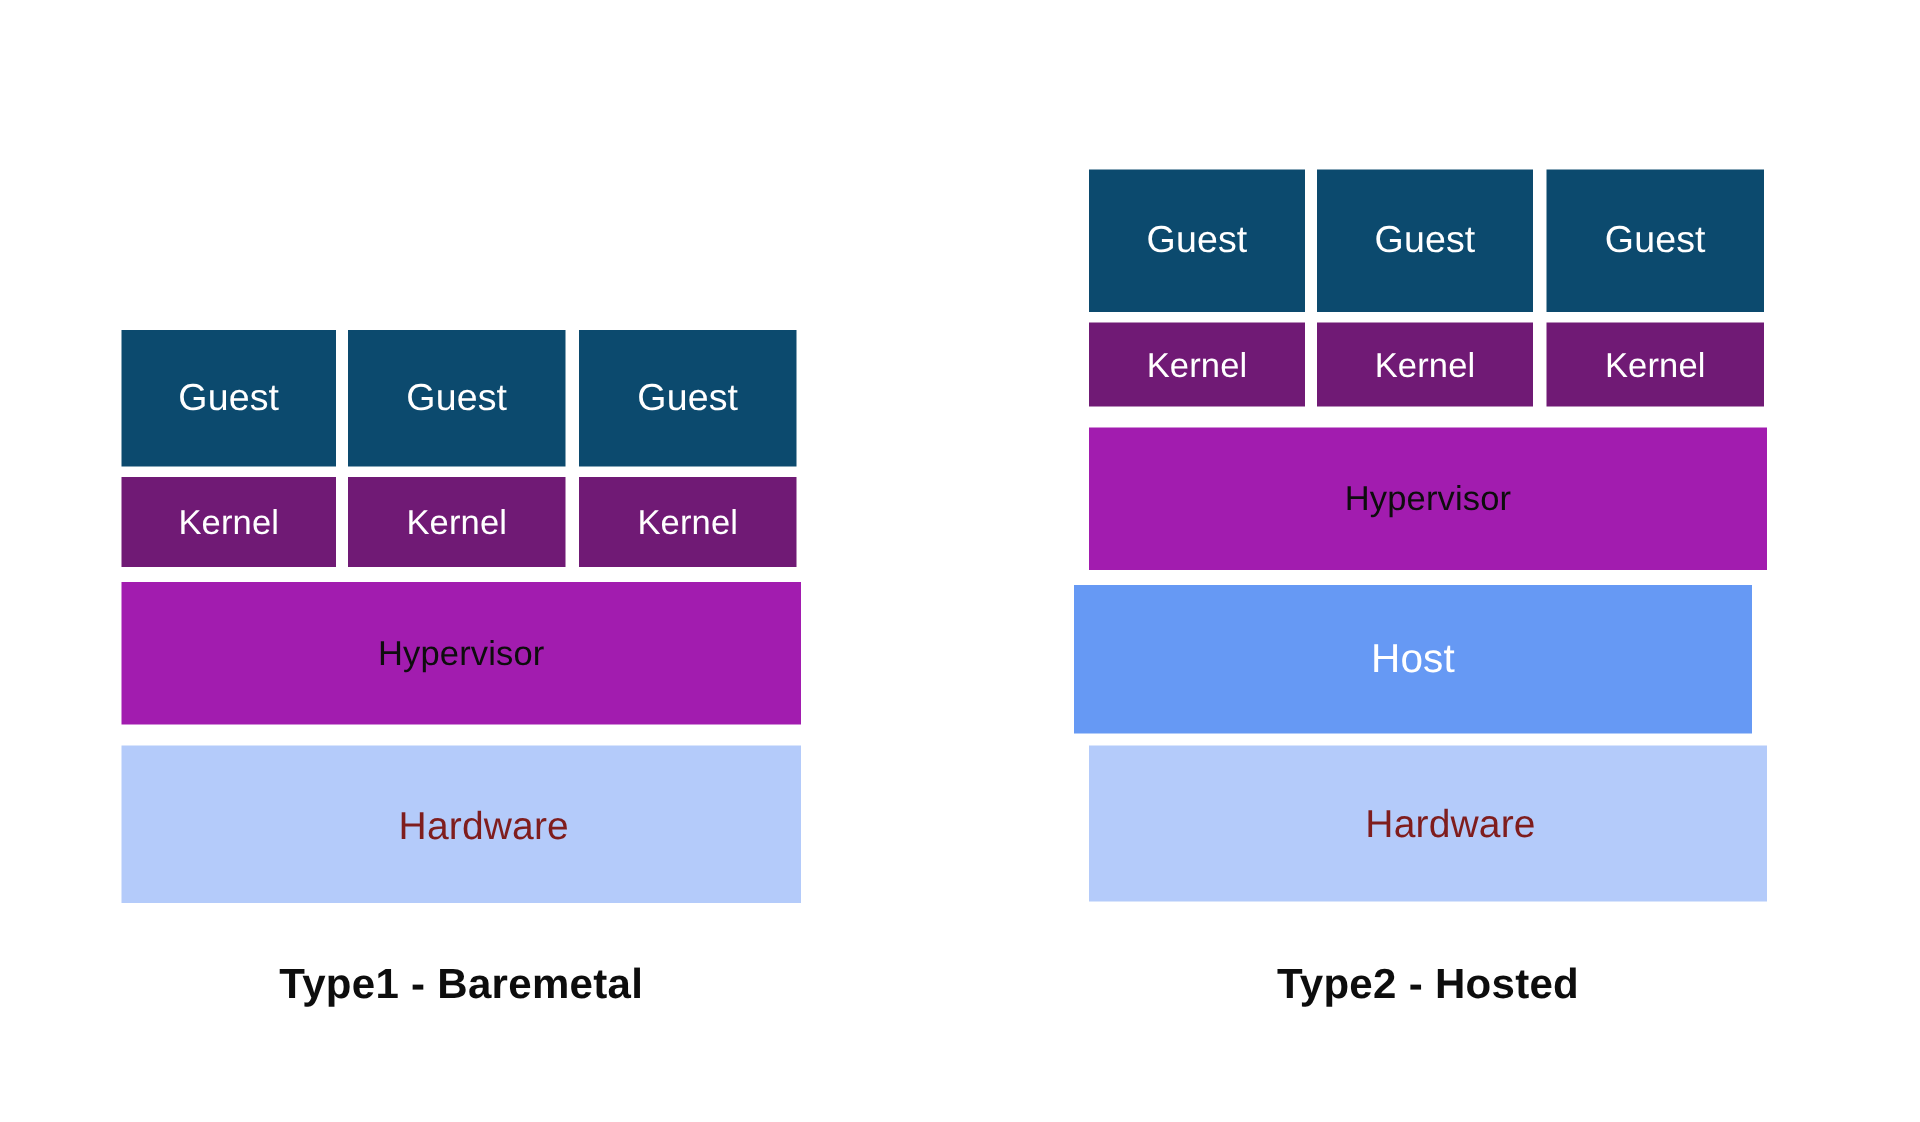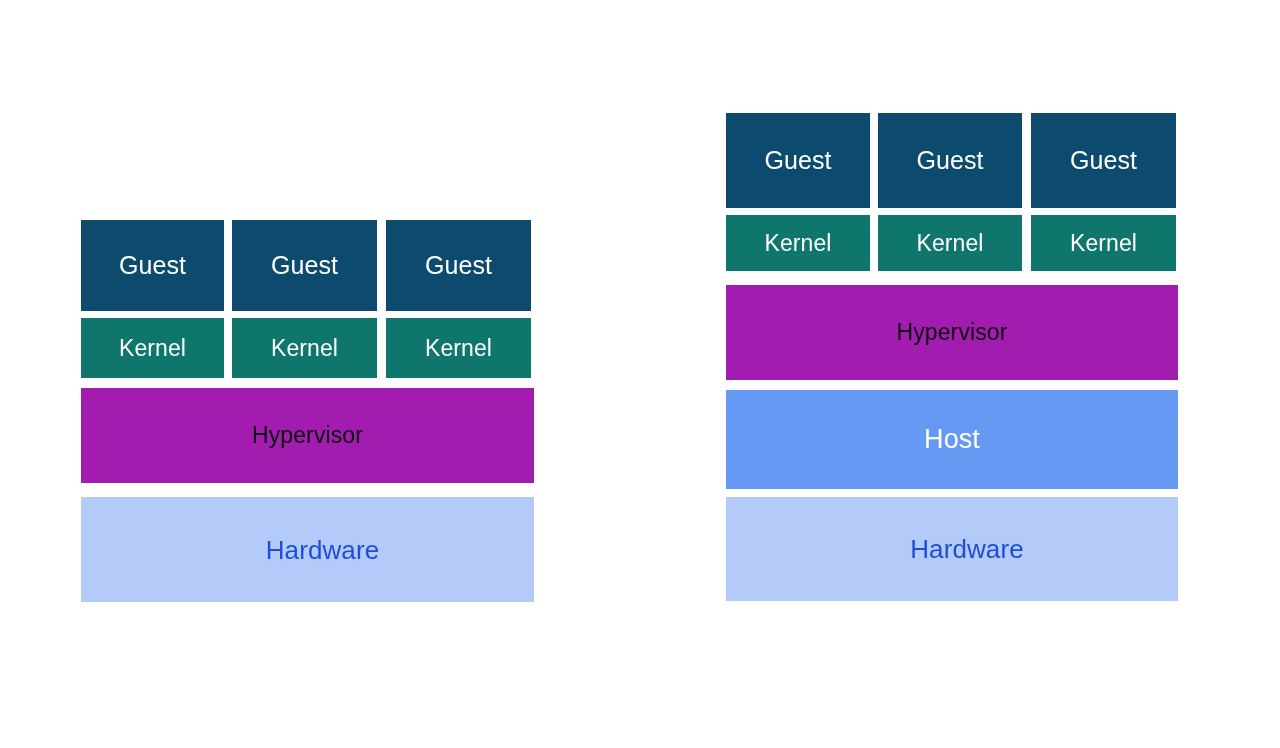--- a/index.html
+++ b/index.html
@@ -38,21 +38,21 @@
   }
 
   .box-guest {
     background: #0c4a6e;
     color: #ffffff;
     font-size: 25px;
     font-weight: 400;
   }
 
   .box-kernel {
-    background: #0f766e;
+    background: #701a75;
     color: #ffffff;
     font-size: 23px;
     font-weight: 400;
   }
 
   .box-hypervisor {
     background: #a21caf;
     color: #0d0d0d;
     font-size: 23px;
     font-weight: 400;
@@ -60,21 +60,21 @@
 
   .box-host {
     background: #6699f4;
     color: #ffffff;
     font-size: 27px;
     font-weight: 400;
   }
 
   .box-hardware {
     background: #b4cbfa;
-    color: #1d4ed8;
+    color: #7f1d1d;
     font-size: 26px;
     font-weight: 400;
     padding-left: 30px;
   }
 
   .caption {
     position: absolute;
     text-align: center;
     font-size: 28px;
     font-weight: 600;
@@ -105,21 +105,21 @@
 
   #t2-guest-0  { left: 86px;  top: 113px; width: 144px; height: 95px; }
   #t2-guest-1  { left: 238px; top: 113px; width: 144px; height: 95px; }
   #t2-guest-2  { left: 391px; top: 113px; width: 145px; height: 95px; }
 
   #t2-kernel-0 { left: 86px;  top: 215px; width: 144px; height: 56px; }
   #t2-kernel-1 { left: 238px; top: 215px; width: 144px; height: 56px; }
   #t2-kernel-2 { left: 391px; top: 215px; width: 145px; height: 56px; }
 
   #t2-hypervisor { left: 86px; top: 285px; width: 452px; height: 95px; }
-  #t2-host       { left: 86px; top: 390px; width: 452px; height: 99px; }
+  #t2-host       { left: 76px; top: 390px; width: 452px; height: 99px; }
   #t2-hardware   { left: 86px; top: 497px; width: 452px; height: 104px; }
 
   #t2-caption { left: 86px; top: 641px; width: 452px; }
 </style>
 </head>
 <body>
 
 <div class="canvas">
 
   <div class="diagram" id="diagram-type1">
@@ -129,33 +129,35 @@
     <div class="box box-guest" id="t1-guest-2">Guest</div>
 
     <div class="box box-kernel" id="t1-kernel-0">Kernel</div>
     <div class="box box-kernel" id="t1-kernel-1">Kernel</div>
     <div class="box box-kernel" id="t1-kernel-2">Kernel</div>
 
     <div class="box box-hypervisor" id="t1-hypervisor">Hypervisor</div>
 
     <div class="box box-hardware" id="t1-hardware">Hardware</div>
 
+    <div class="caption" id="t1-caption">Type1 - Baremetal</div>
   </div>
 
   <div class="diagram" id="diagram-type2">
 
     <div class="box box-guest" id="t2-guest-0">Guest</div>
     <div class="box box-guest" id="t2-guest-1">Guest</div>
     <div class="box box-guest" id="t2-guest-2">Guest</div>
 
     <div class="box box-kernel" id="t2-kernel-0">Kernel</div>
     <div class="box box-kernel" id="t2-kernel-1">Kernel</div>
     <div class="box box-kernel" id="t2-kernel-2">Kernel</div>
 
     <div class="box box-hypervisor" id="t2-hypervisor">Hypervisor</div>
 
     <div class="box box-host" id="t2-host">Host</div>
 
     <div class="box box-hardware" id="t2-hardware">Hardware</div>
 
+    <div class="caption" id="t2-caption">Type2 - Hosted</div>
   </div>
 
 </div>
 
 </body></html>

